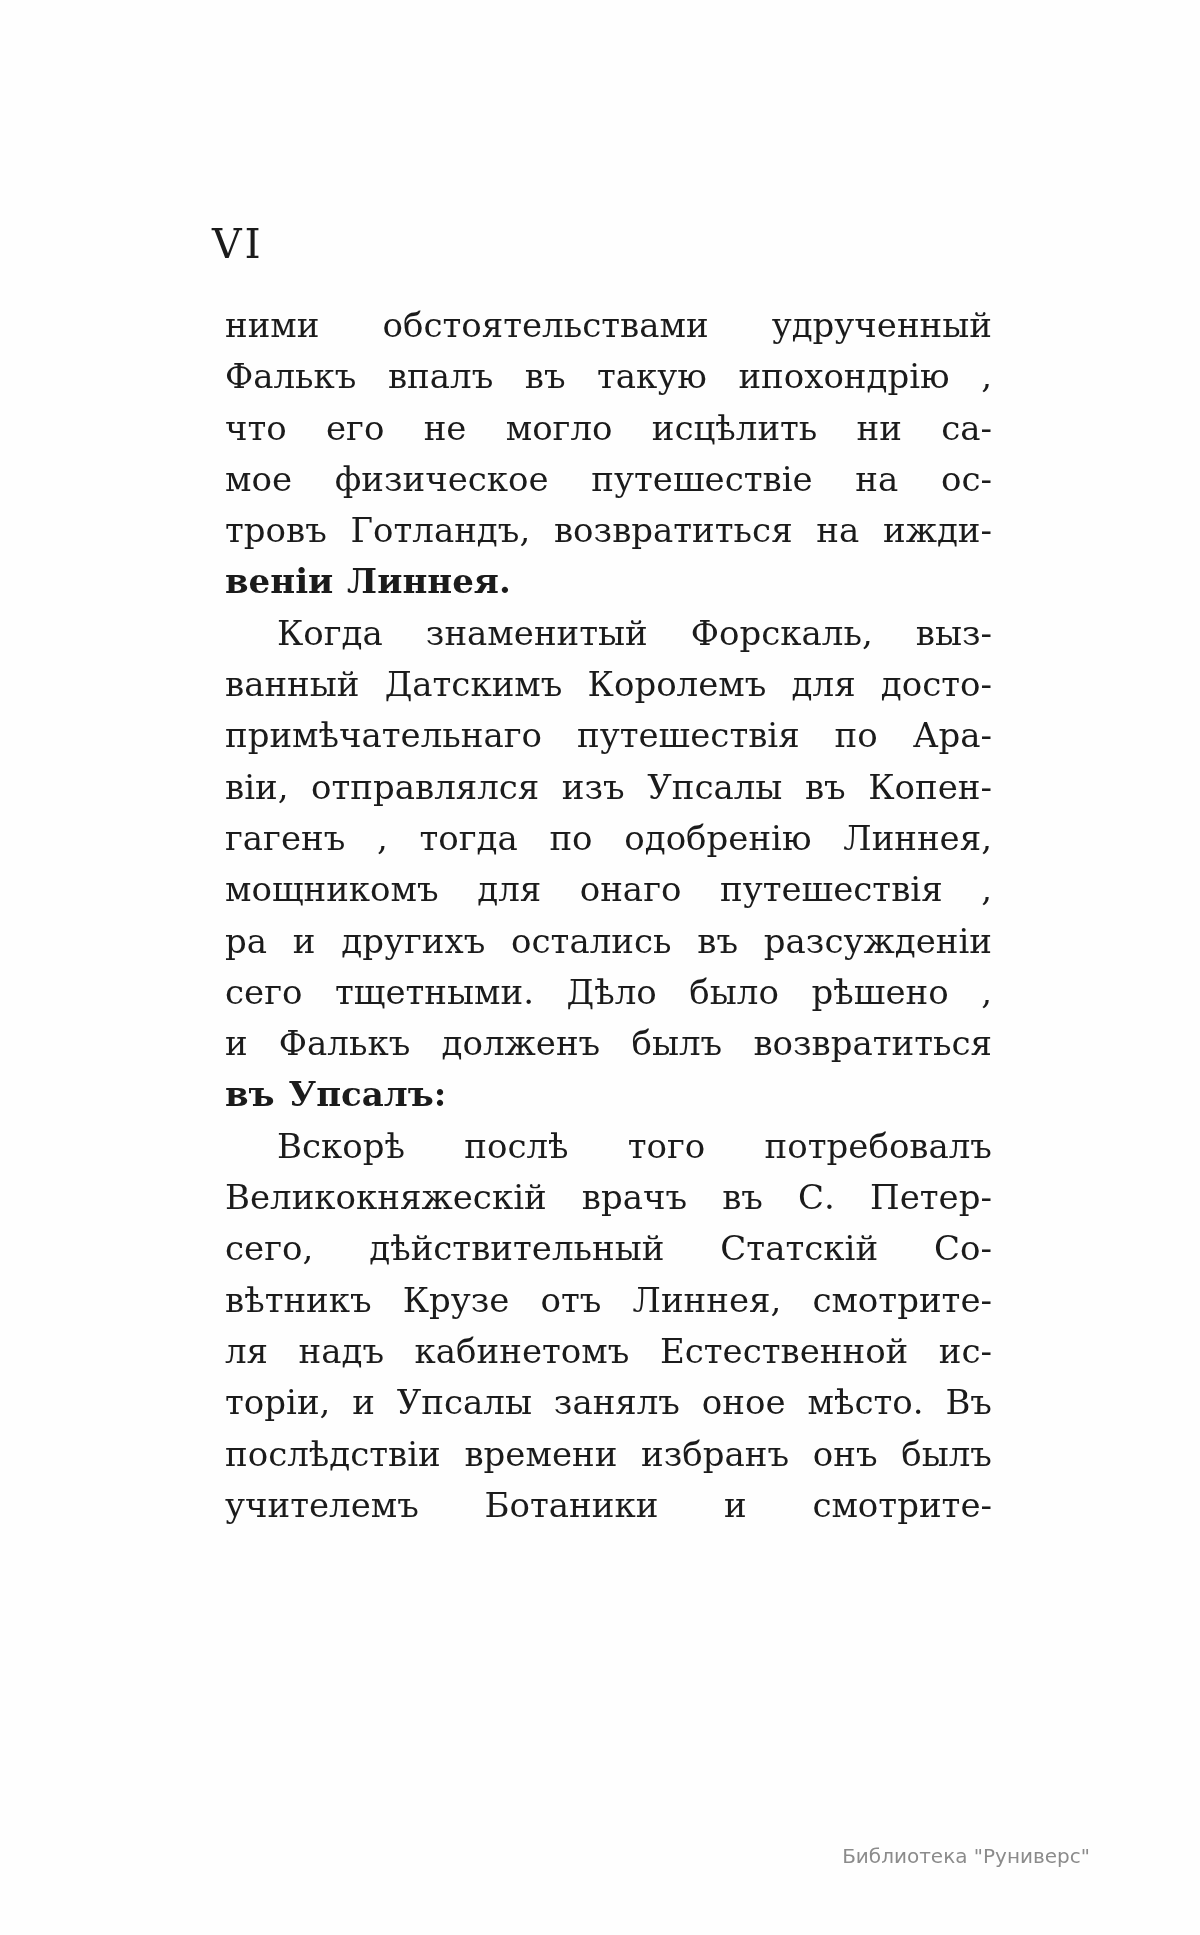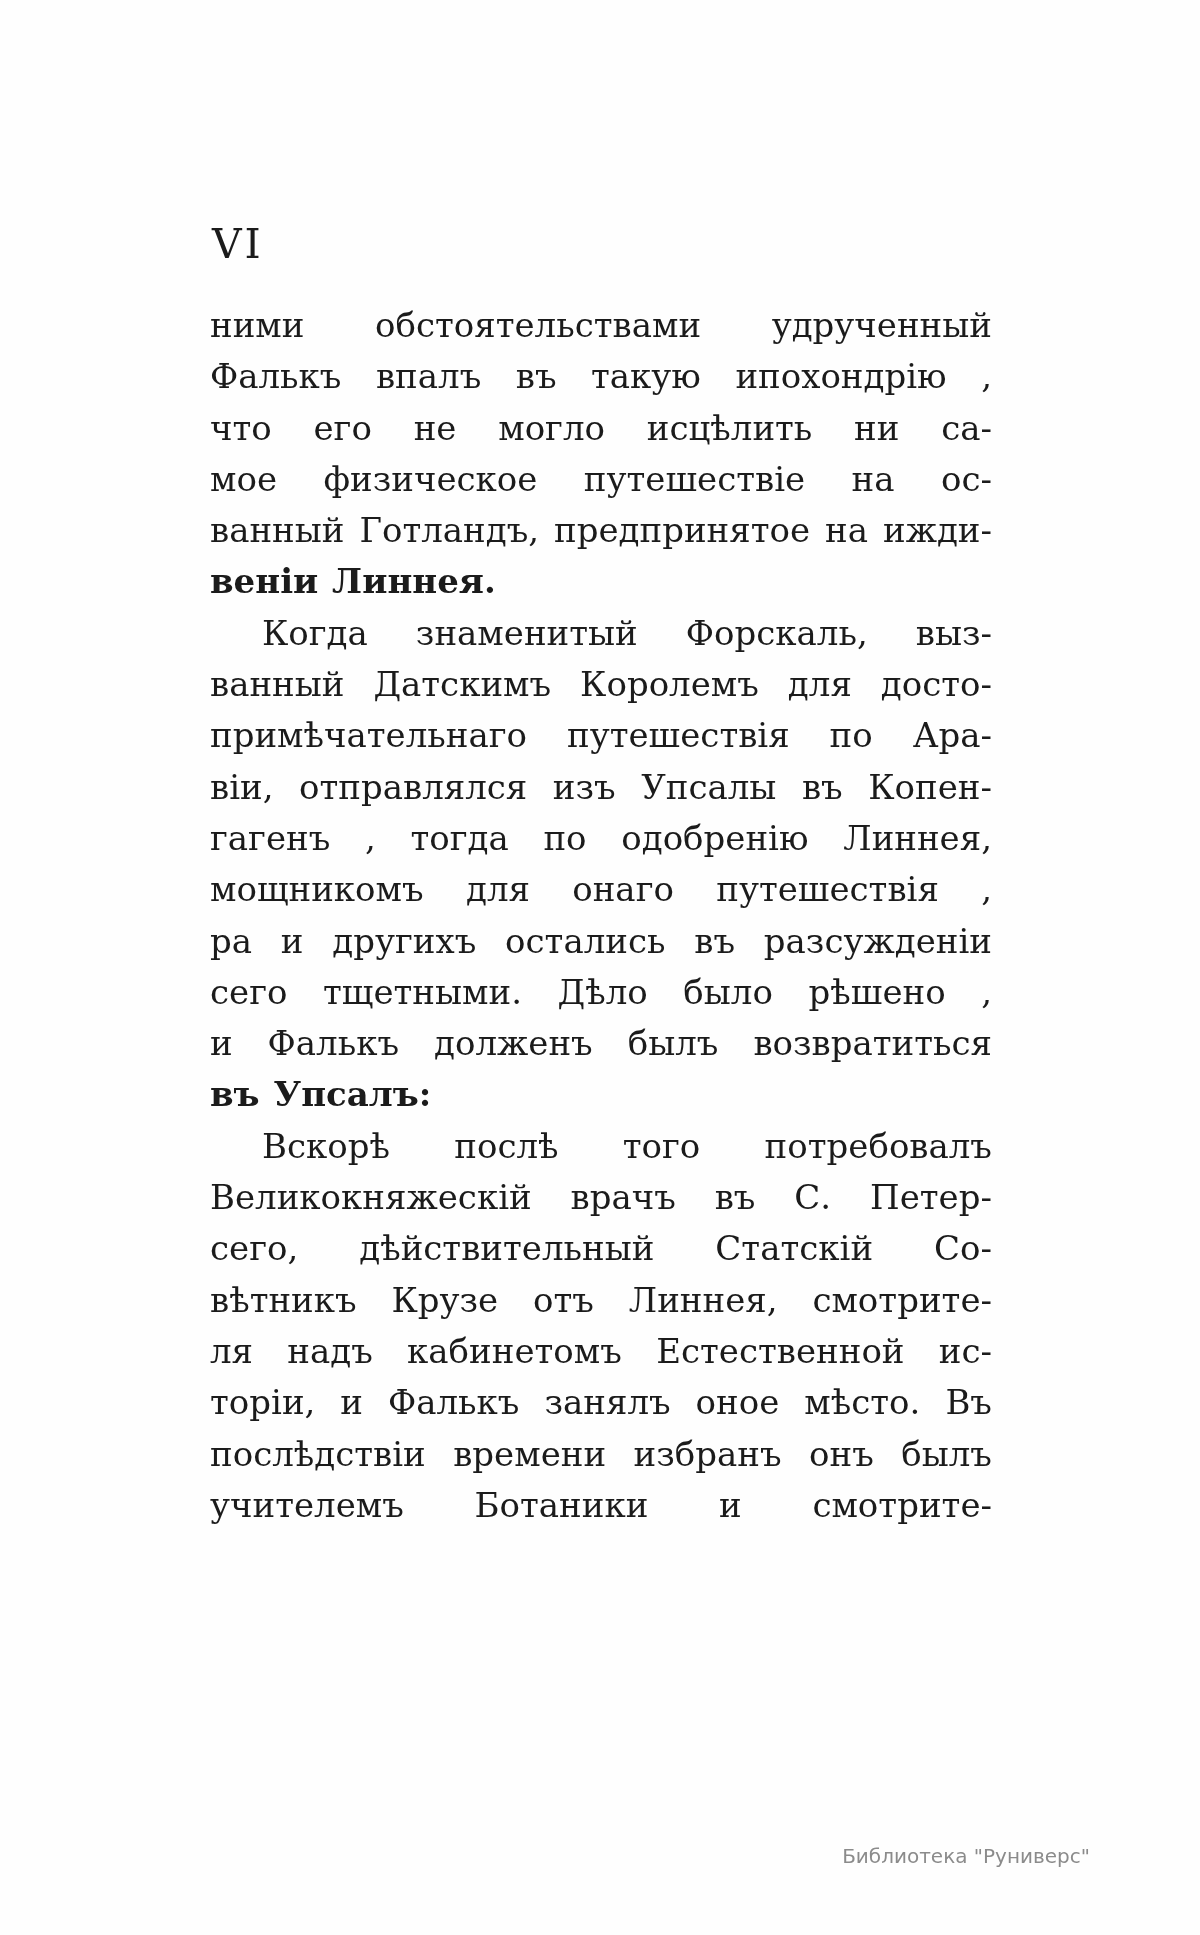--- a/index.html
+++ b/index.html
@@ -30,20 +30,21 @@
     top: 300px;
     width: 782px;
     font-size: 34px;
     line-height: 51.3px;
     color: #1b1b1b;
     word-spacing: 2px;
   }
   .line {
     text-align: justify;
     text-align-last: justify;
+    margin-left: 15px;
   }
   .line.short {
     text-align: left;
     text-align-last: left;
     font-weight: bold;
   }
   .line.indent {
     text-indent: 52px;
   }
   .watermark {
@@ -63,41 +64,41 @@
 
 <div class="page">
   <div class="page-number">VI</div>
 
   <div class="text-block" id="text-block">
       <div>
         <div class="line">ними обстоятельствами удрученный</div>
         <div class="line">Фалькъ впалъ въ такую ипохондрію ,</div>
         <div class="line">что его не могло исцѣлить ни са-</div>
         <div class="line">мое физическое путешествіе на ос-</div>
-        <div class="line">ванный Готландъ, предпринятое на ижди-</div>
+        <div class="line">тровъ Готландъ, возвратиться на ижди-</div>
         <div class="line short">веніи Линнея.</div>
       </div>
       <div>
         <div class="line indent">Когда знаменитый Форскаль, выз-</div>
         <div class="line">ванный Датскимъ Королемъ для досто-</div>
         <div class="line">примѣчательнаго путешествія по Ара-</div>
         <div class="line">віи, отправлялся изъ Упсалы въ Копен-</div>
         <div class="line">гагенъ , тогда по одобренію Линнея,</div>
         <div class="line">мощникомъ для онаго путешествія ,</div>
         <div class="line">ра и другихъ остались въ разсужденіи</div>
         <div class="line">сего тщетными. Дѣло было рѣшено ,</div>
         <div class="line">и Фалькъ долженъ былъ возвратиться</div>
         <div class="line short">въ Упсалъ:</div>
       </div>
       <div>
         <div class="line indent">Вскорѣ послѣ того потребовалъ</div>
         <div class="line">Великокняжескій врачъ въ С. Петер-</div>
         <div class="line">сего, дѣйствительный Статскій Со-</div>
         <div class="line">вѣтникъ Крузе отъ Линнея, смотрите-</div>
         <div class="line">ля надъ кабинетомъ Естественной ис-</div>
-        <div class="line">торіи, и Фалькъ занялъ оное мѣсто. Въ</div>
+        <div class="line">торіи, и Упсалы занялъ оное мѣсто. Въ</div>
         <div class="line">послѣдствіи времени избранъ онъ былъ</div>
         <div class="line">учителемъ Ботаники и смотрите-</div>
       </div>
     </div>
 
   <div class="watermark">Библиотека "Руниверс"</div>
 </div>
 
 </body></html>

